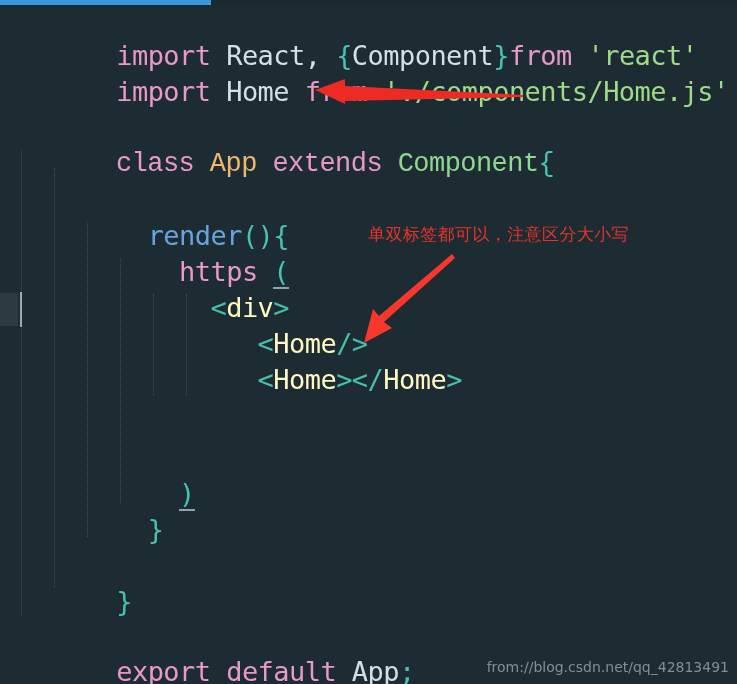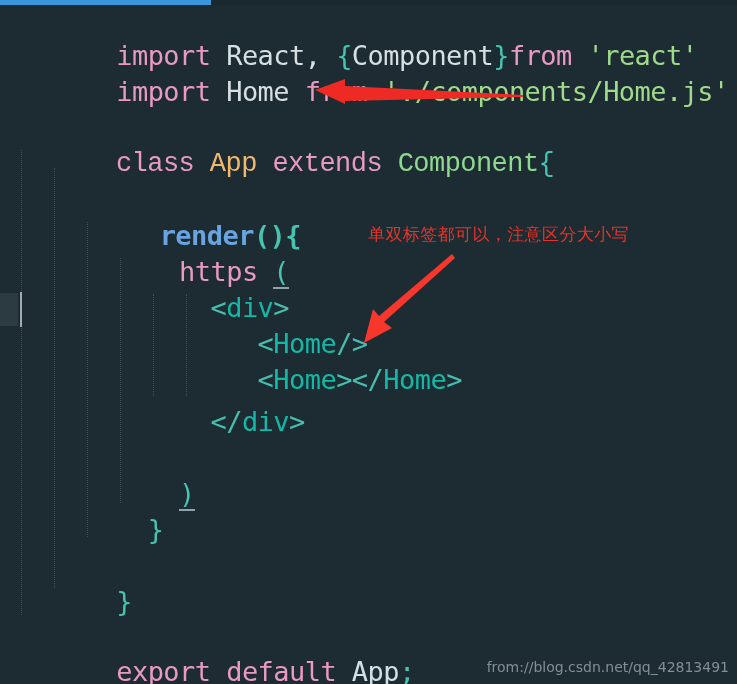--- a/index.html
+++ b/index.html
@@ -74,21 +74,21 @@
   
   .t-kw       { color: #e89ac4; }
   .t-var      { color: #d7dfe2; }
   .t-punct    { color: #d7dfe2; }
   .t-brace    { color: #49c3b1; }
   .t-str      { color: #9fd98a; }
   .t-class    { color: #8fd88f; }
   .t-name     { color: #f0b86e; }
   .t-fn       { color: #69a4e0; }
   .t-tagb     { color: #46bfb0; }
-  .t-tag      { color: #14b8a6; }
+  .t-tag      { color: #fef9c3; }
   .t-plain    { color: #bcd0d6; }
   .t-semi     { color: #49c3b1; }
   .t-appw     { color: #cfe0e6; }
   .t-match    { color: #49c3b1; border-bottom: 2px solid #8fa3ab; }
 
   
   .annotation {
     position: absolute;
     color: #e8342a;
     font-family: "DejaVu Sans", "Liberation Sans", sans-serif;
@@ -141,43 +141,40 @@
     </div>
 
     <div class="code-line" style="top:38px; left:22px;">
       <span class="tok t-kw">import </span><span class="tok t-var">Home </span><span class="tok t-kw">from </span><span class="tok t-str">'./components/Home.js'</span>
     </div>
 
     <div class="code-line" style="top:110px; left:22px;font-family:Liberation Mono, monospace;">
       <span class="tok t-kw">class </span><span class="tok t-name">App</span><span class="tok t-plain"> </span><span class="tok t-kw">extends </span><span class="tok t-class">Component</span><span class="tok t-brace">{</span>
     </div>
 
-    <div class="code-line" style="top:182px; left:34px;font-weight:bold;">
+    <div class="code-line" style="top:182px; left:22px;">
       <span class="tok t-plain">  </span><span class="tok t-fn">render</span><span class="tok t-brace">()</span><span class="tok t-brace">{</span>
     </div>
 
     <div class="code-line" style="top:218px; left:22px;">
       <span class="tok t-plain">    </span><span class="tok t-kw">https </span><span class="tok t-match">(</span>
     </div>
 
     <div class="code-line" style="top:254px; left:22px;">
       <span class="tok t-plain">      </span><span class="tok t-tagb">&lt;</span><span class="tok t-tag">div</span><span class="tok t-tagb">&gt;</span>
     </div>
 
     <div class="code-line" style="top:290px; left:22px;">
       <span class="tok t-plain">         </span><span class="tok t-tagb">&lt;</span><span class="tok t-tag">Home</span><span class="tok t-tagb">/&gt;</span>
     </div>
 
     <div class="code-line" style="top:326px; left:22px;text-align:center;">
       <span class="tok t-plain">         </span><span class="tok t-tagb">&lt;</span><span class="tok t-tag">Home</span><span class="tok t-tagb">&gt;</span><span class="tok t-tagb">&lt;</span><span class="tok t-tagb">/</span><span class="tok t-tag">Home</span><span class="tok t-tagb">&gt;</span>
     </div>
 
-    <div class="code-line" style="top:368px; left:22px;">
-      <span class="tok t-plain">      </span><span class="tok t-tagb">&lt;</span><span class="tok t-tagb">/</span><span class="tok t-tag">div</span><span class="tok t-tagb">&gt;</span>
-    </div>
 
     <div class="code-line" style="top:440px; left:22px;">
       <span class="tok t-plain">    </span><span class="tok t-match">)</span>
     </div>
 
     <div class="code-line" style="top:476px; left:22px;">
       <span class="tok t-plain">  </span><span class="tok t-brace">}</span>
     </div>
 
     <div class="code-line" style="top:548px; left:22px;">

